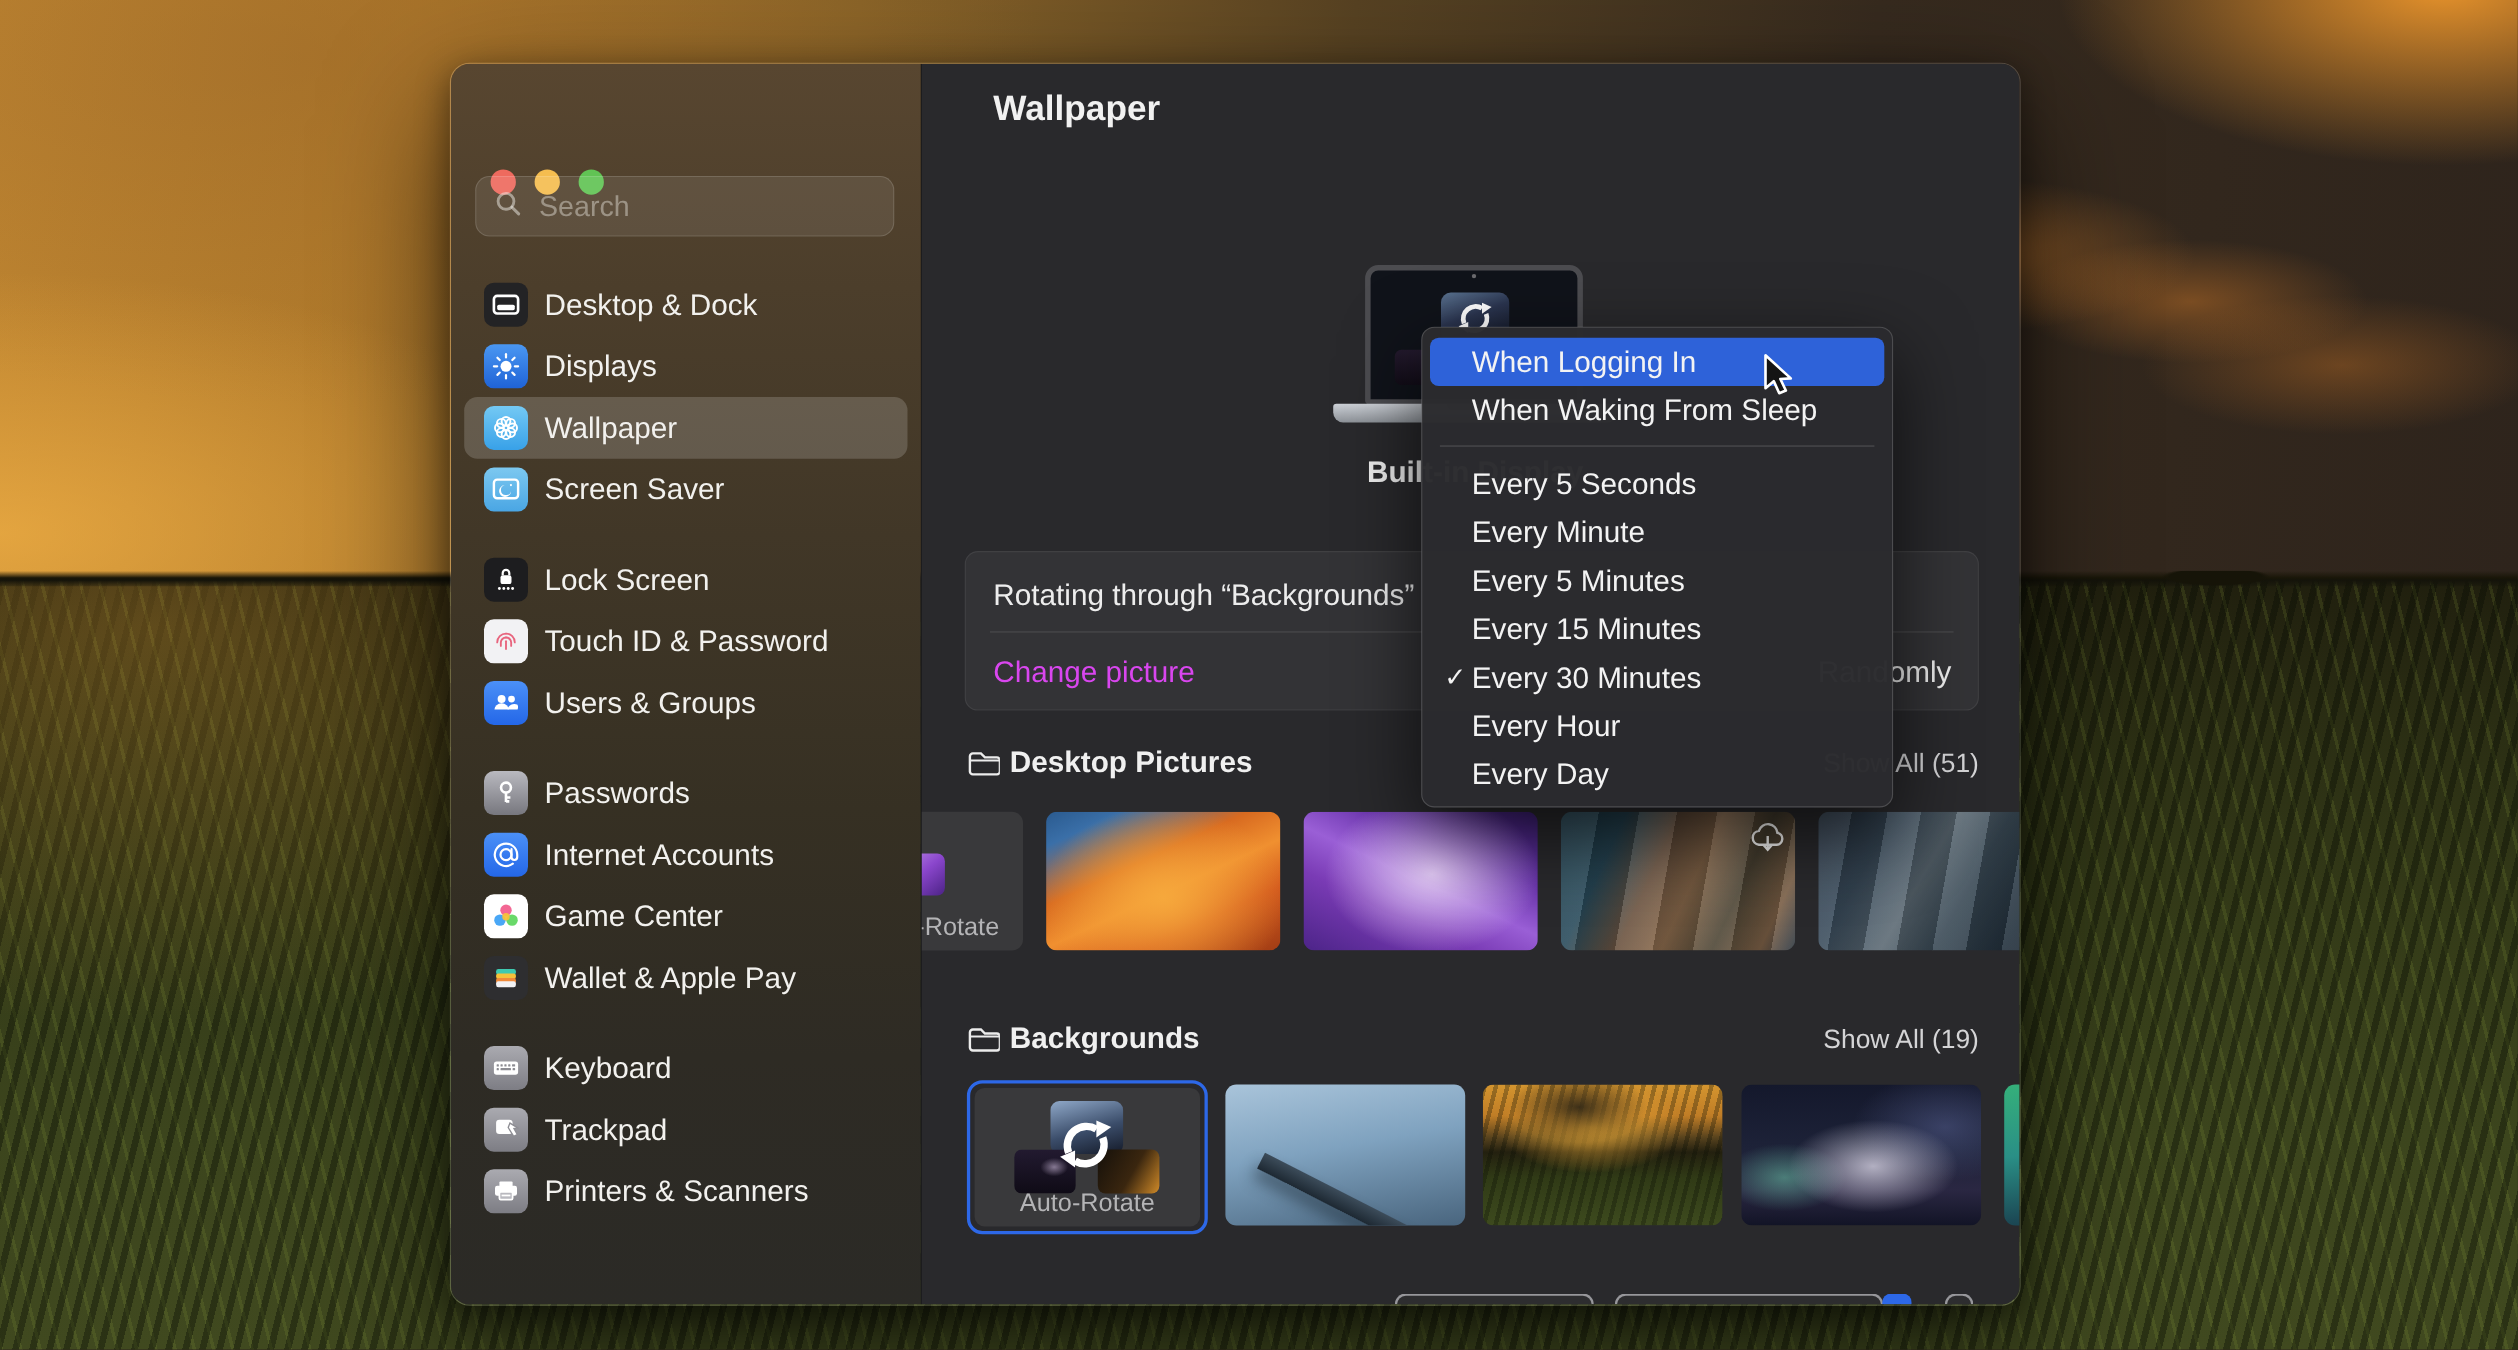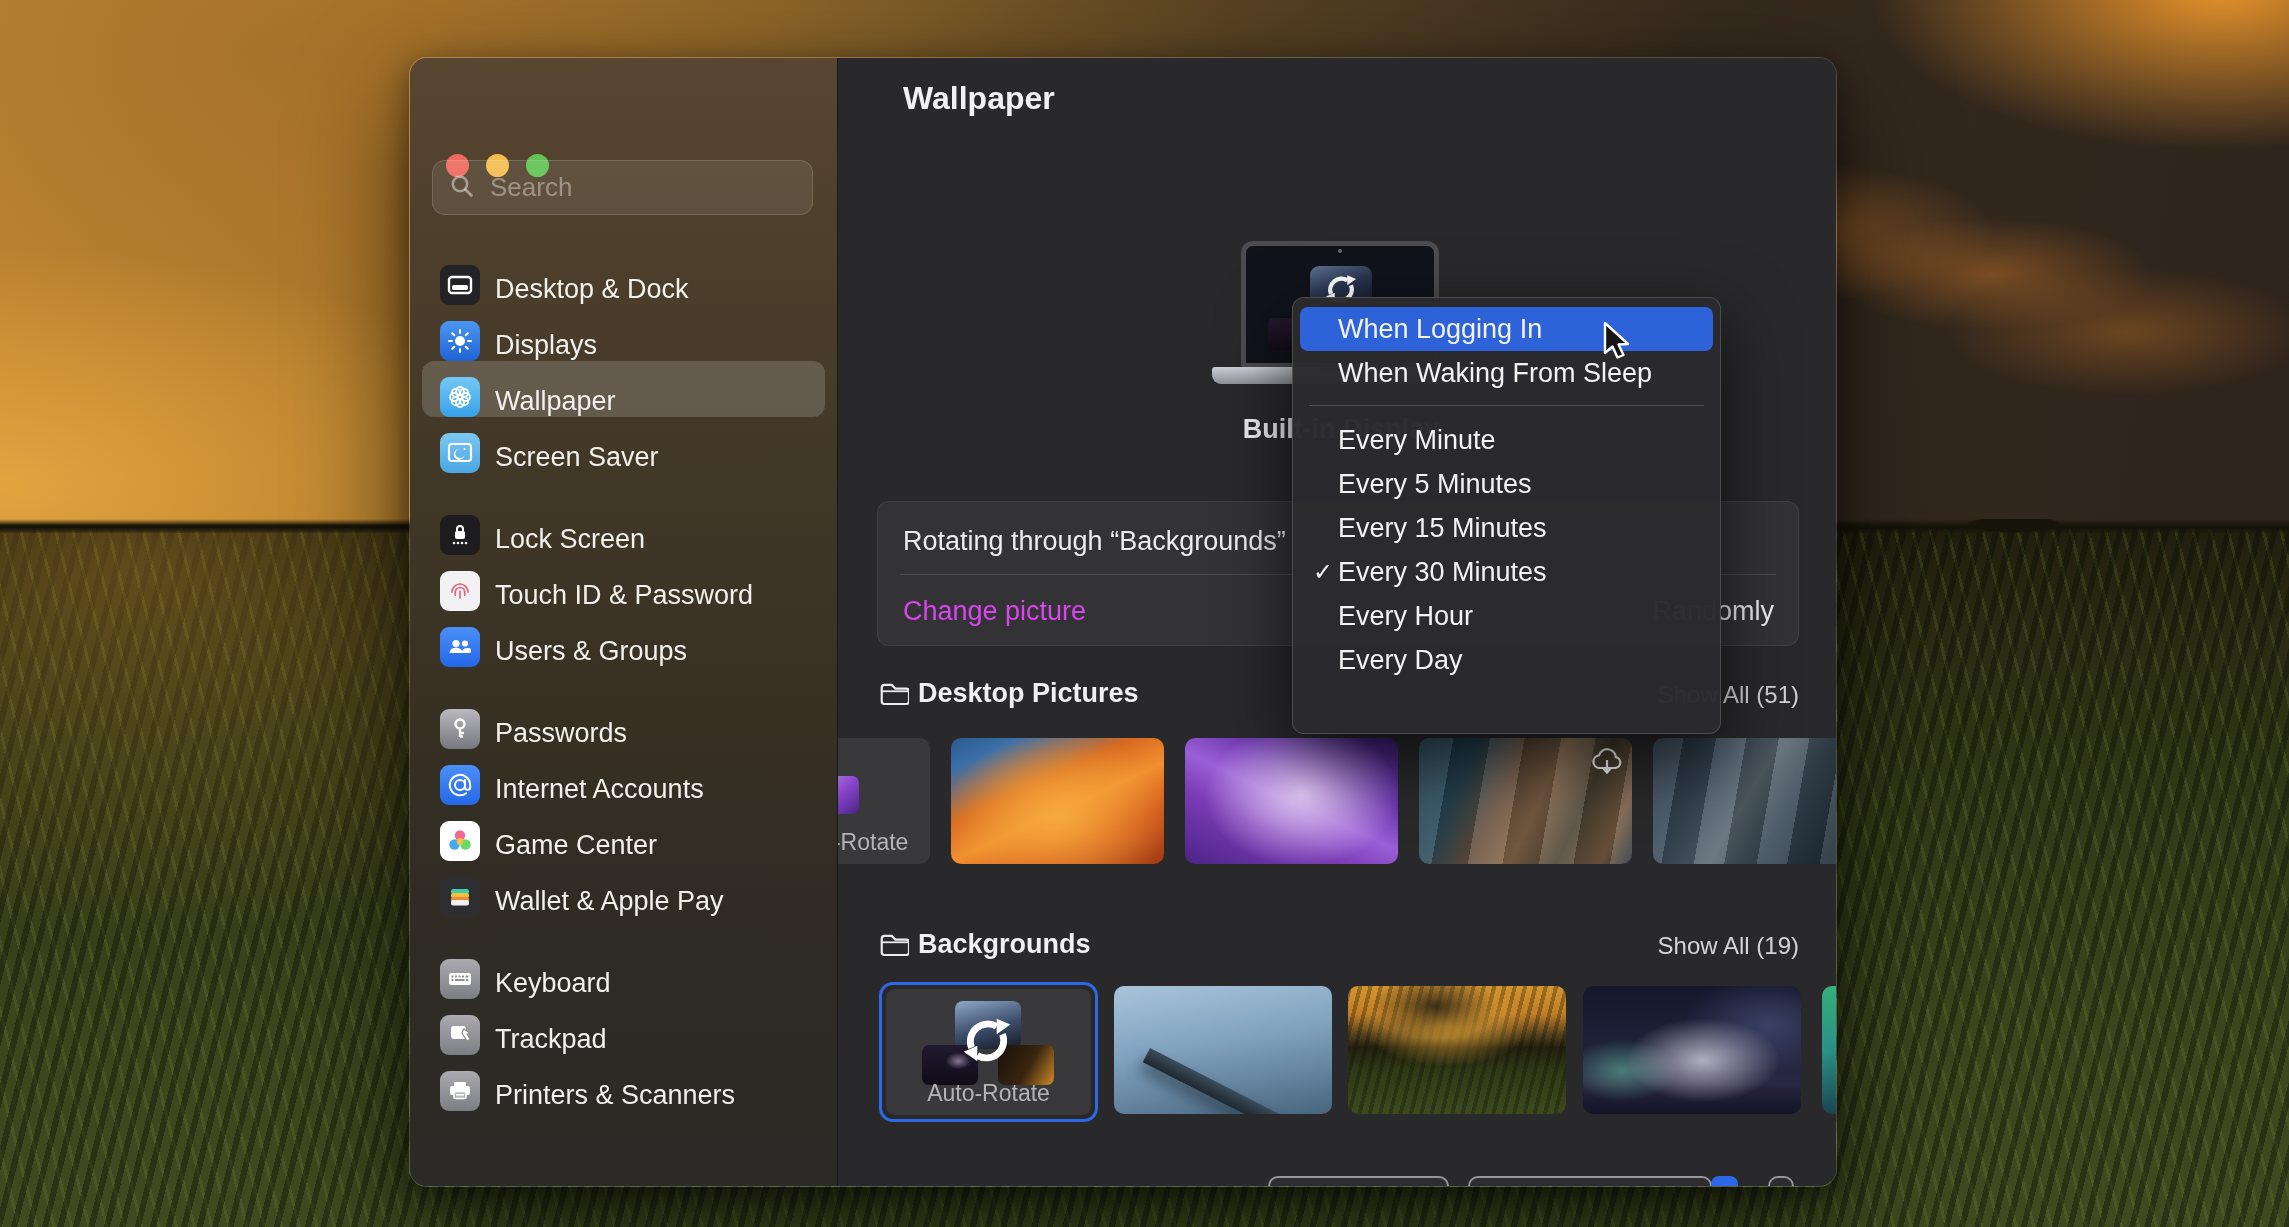--- a/index.html
+++ b/index.html
@@ -61,21 +61,21 @@
   }
   .search input{
     background:transparent;border:none;outline:none;flex:1;
     font:26px "Liberation Sans",sans-serif;color:#f0f0ee;
   }
   .search input::placeholder{color:rgba(240,238,232,.42);}
   .sgroups{position:absolute;left:0;top:191px;width:427px;}
   .sgap{height:26px;}
   .srow{
     height:56px;margin:0 12px;border-radius:12px;
-    display:flex;align-items:flex-end;gap:15px;padding:0 8px 0 18px;cursor:default;
+    display:flex;align-items:center;gap:15px;padding:0 8px 0 18px;cursor:default;
   }
   .srow.sel{background:rgba(255,255,255,.17);}
   .slabel{font-size:27px;font-weight:500;color:#f2f1ee;white-space:nowrap;}
   .tile{width:40px;height:40px;border-radius:9px;flex:0 0 40px;display:flex;align-items:center;justify-content:center;}
   .t-dd{background:#232325;} .t-disp{background:linear-gradient(#4a97f2,#1f63d6);}
   .t-wall{background:linear-gradient(#74c9f4,#38a1e8);} .t-ss{background:linear-gradient(#7cc8f0,#4aa6e4);}
   .t-batt{background:linear-gradient(#4cd964,#2db84a);} .t-lock{background:#1d1d1f;}
   .t-tid{background:#f2f2f4;} .t-usr{background:linear-gradient(#4b90f7,#2467e8);}
   .t-key{background:linear-gradient(#b9b9bf,#77777e);} .t-at{background:linear-gradient(#4b90f7,#2467e8);}
   .t-gc{background:#ffffff;} .t-wal{background:#2e2e30;}
@@ -523,20 +523,24 @@
       <span class="chk"></span>
       <span class="mlabel">When Logging In</span>
     </div>
     <div class="mrow">
       <span class="chk"></span>
       <span class="mlabel">When Waking From Sleep</span>
     </div>
     <div class="msep"></div>
     <div class="mrow">
       <span class="chk"></span>
+      <span class="mlabel">Every 5 Seconds</span>
+    </div>
+    <div class="mrow">
+      <span class="chk"></span>
       <span class="mlabel">Every Minute</span>
     </div>
     <div class="mrow">
       <span class="chk"></span>
       <span class="mlabel">Every 5 Minutes</span>
     </div>
     <div class="mrow">
       <span class="chk"></span>
       <span class="mlabel">Every 15 Minutes</span>
     </div>

